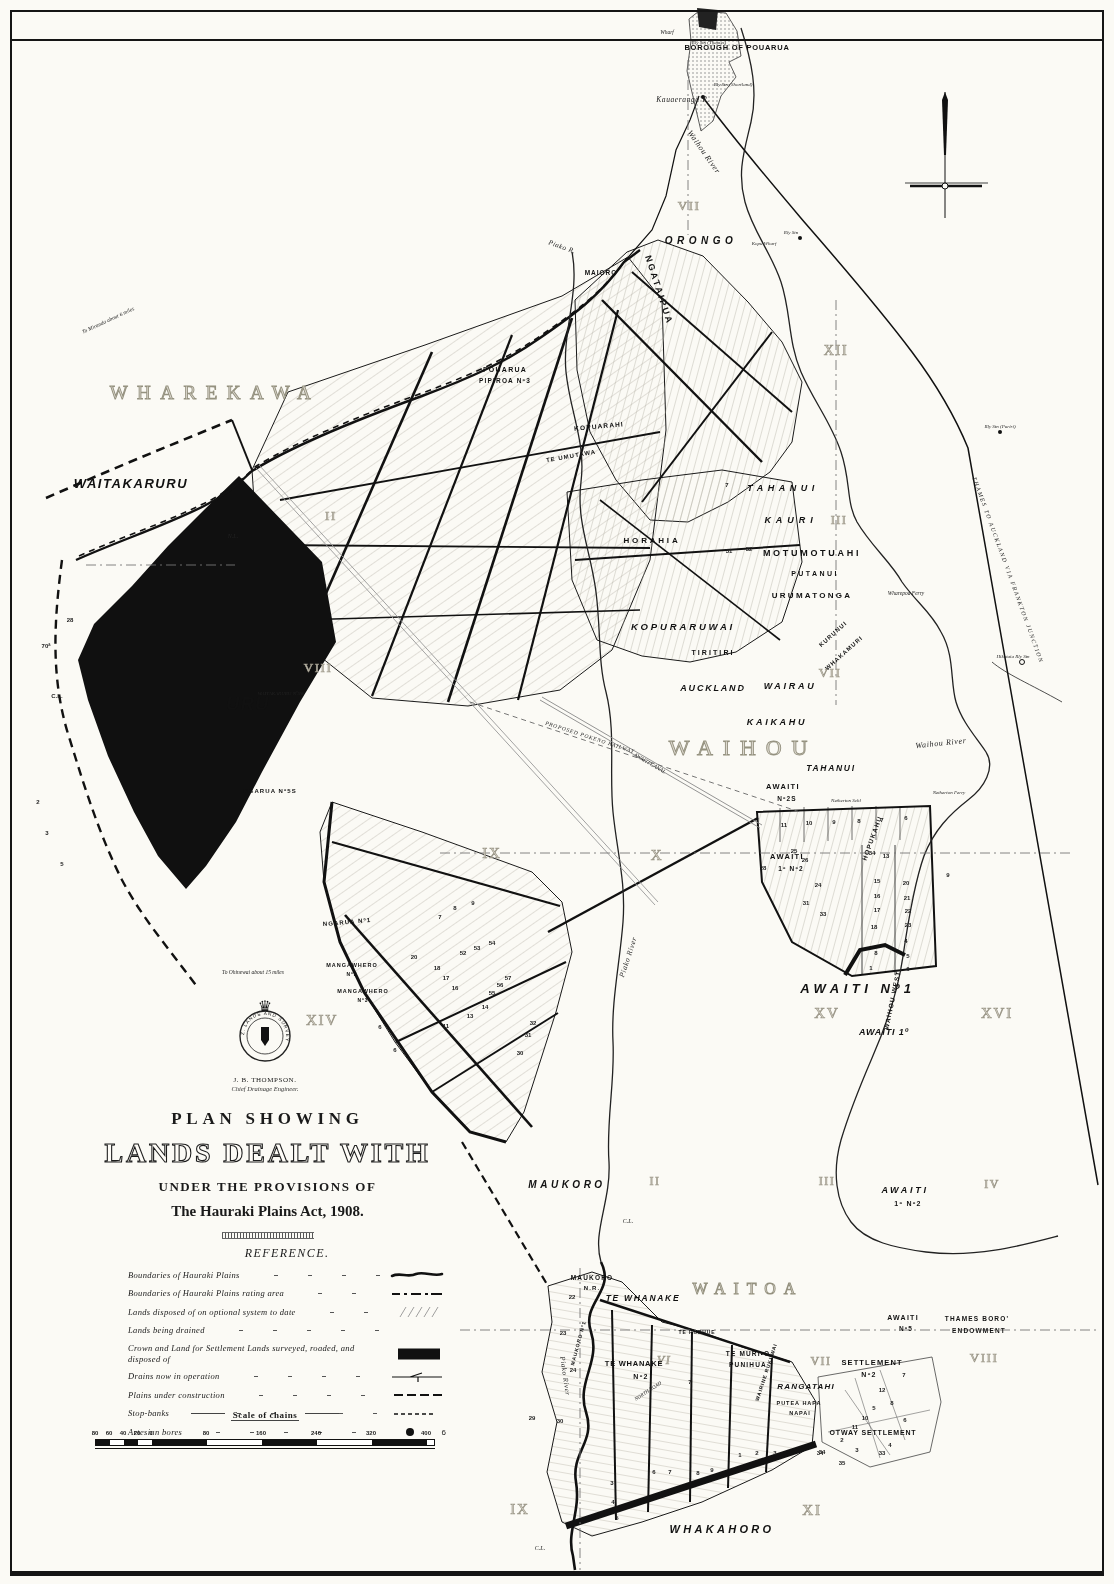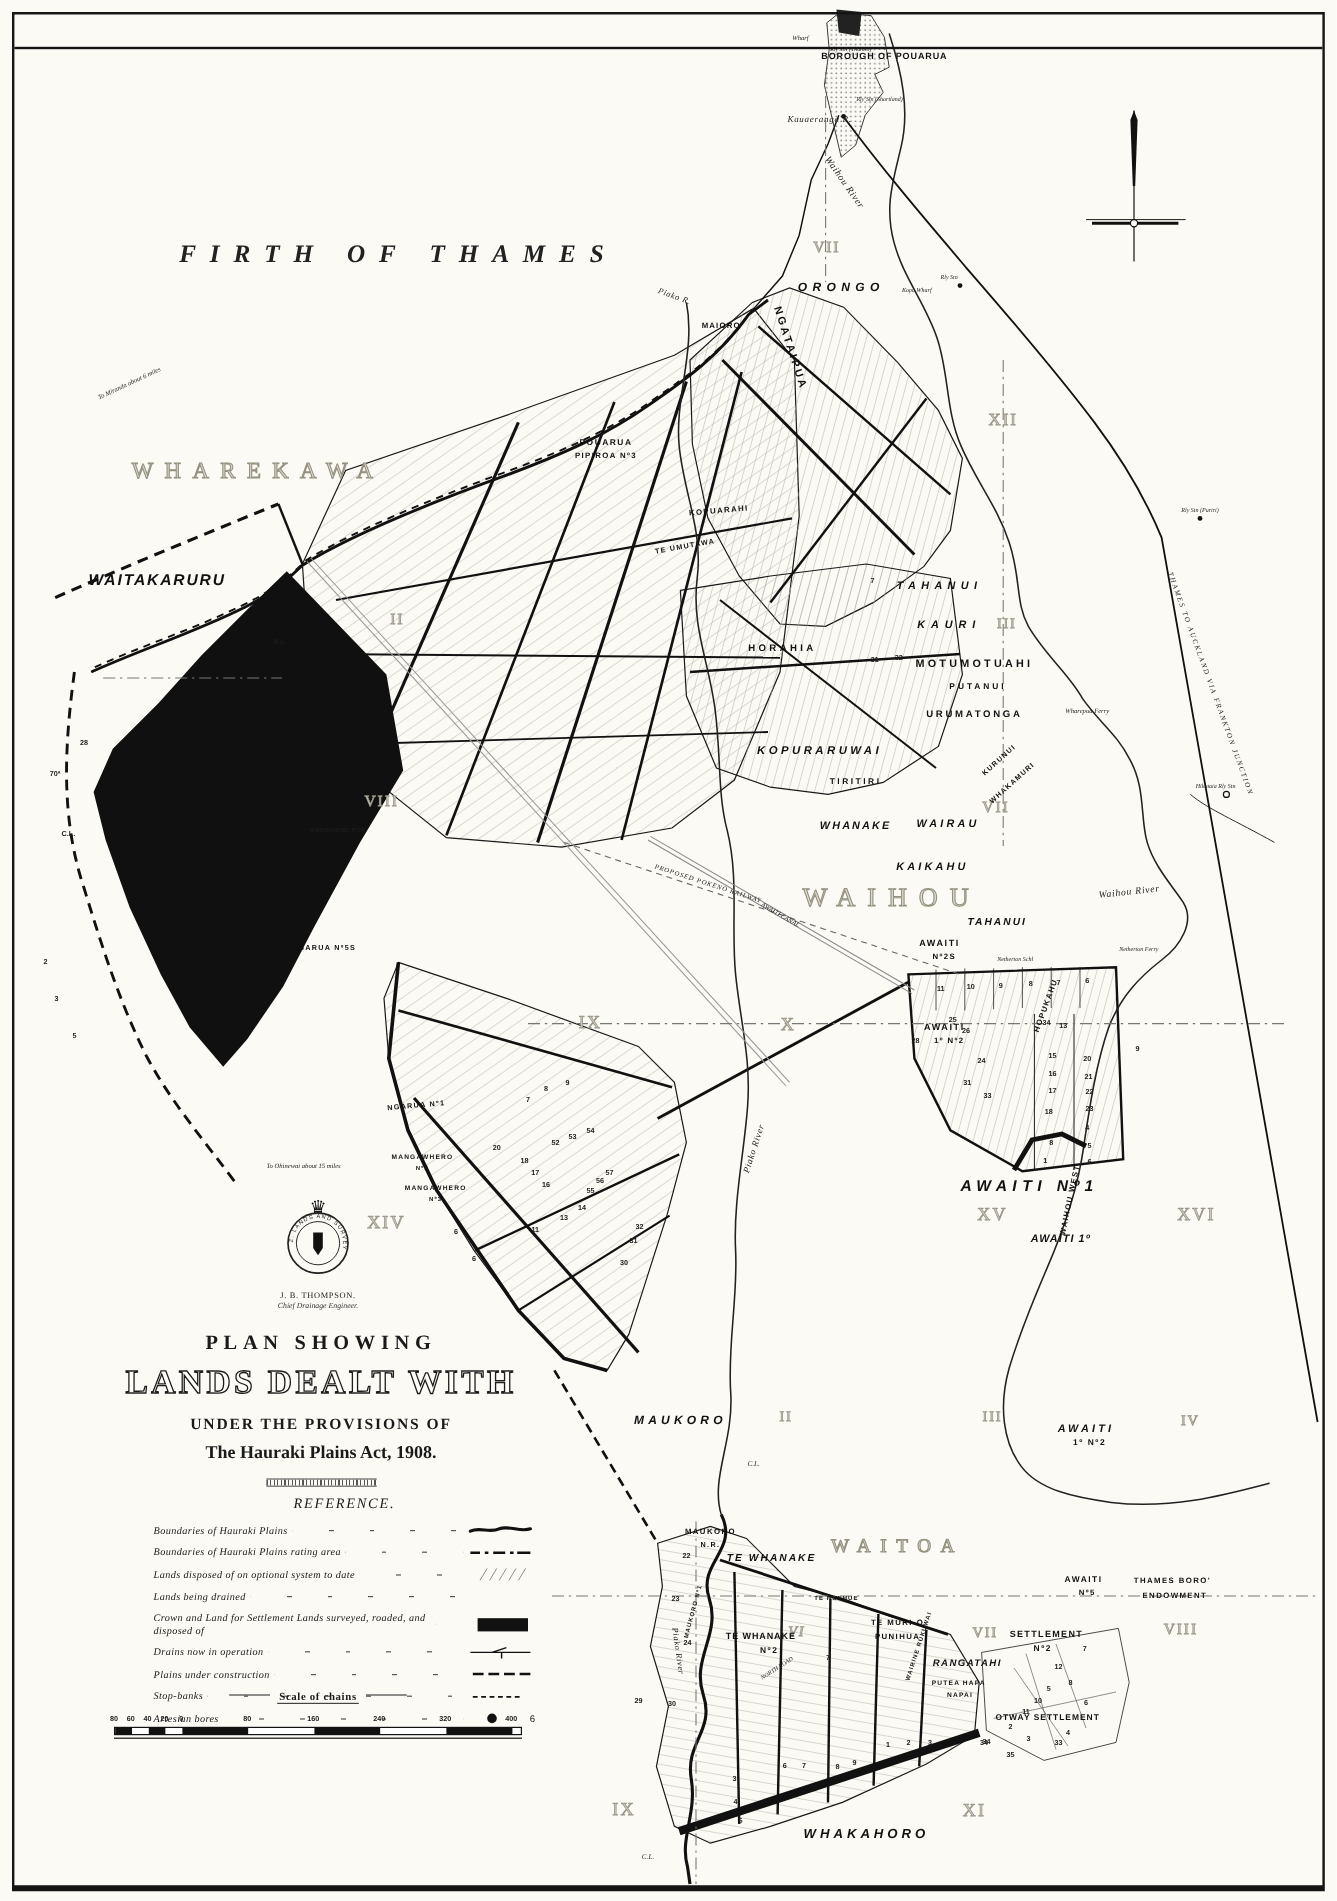--- a/index.html
+++ b/index.html
@@ -177,21 +177,20 @@
       <circle cx="265" cy="1036" r="18" fill="none" stroke="#222" stroke-width="0.8"></circle>
       <path d="M261,1027 L269,1027 L269,1040 L265,1046 L261,1040 Z" fill="#111"></path>
       <path id="sealcirc" d="M244,1036 a21,21 0 1,1 42,0 a21,21 0 1,1 -42,0" fill="none" stroke="none"></path>
       <text font-size="4.6" letter-spacing="1" fill="#111">
         <textPath href="#sealcirc" startOffset="25%" text-anchor="middle">N.Z. LANDS AND SURVEY</textPath>
       </text>
     </g>
   </svg>
 
   <div id="map-labels">
-      <div class="lb lb-sea" style="left: 332px; top: 212px; font-size: 21px; letter-spacing: 0.55em; transform: translate(-50%, -50%);">FIRTH OF THAMES</div>
       <div class="lb lb-county" style="left: 215px; top: 393px; font-size: 19px; letter-spacing: 0.5em; transform: translate(-50%, -50%);">WHAREKAWA</div>
       <div class="lb lb-county" style="left: 743px; top: 748px; font-size: 22px; letter-spacing: 0.45em; transform: translate(-50%, -50%);">WAIHOU</div>
       <div class="lb lb-county" style="left: 748px; top: 1289px; font-size: 16px; letter-spacing: 0.5em; transform: translate(-50%, -50%);">WAITOA</div>
       <div class="lb lb-numeral" style="left: 689px; top: 206px; font-size: 13px; transform: translate(-50%, -50%);">VII</div>
       <div class="lb lb-numeral" style="left: 836px; top: 351px; font-size: 14px; transform: translate(-50%, -50%);">XII</div>
       <div class="lb lb-numeral" style="left: 331px; top: 516px; font-size: 13px; transform: translate(-50%, -50%);">II</div>
       <div class="lb lb-numeral" style="left: 839px; top: 520px; font-size: 12px; transform: translate(-50%, -50%);">III</div>
       <div class="lb lb-numeral" style="left: 318px; top: 668px; font-size: 13px; transform: translate(-50%, -50%);">VIII</div>
       <div class="lb lb-numeral" style="left: 830px; top: 673px; font-size: 13px; transform: translate(-50%, -50%);">VII</div>
       <div class="lb lb-numeral" style="left: 492px; top: 853px; font-size: 15px; transform: translate(-50%, -50%);">IX</div>
@@ -230,21 +229,21 @@
       <div class="lb lb-block" style="left: 812px; top: 553px; font-size: 9px; letter-spacing: 0.3em; transform: translate(-50%, -50%);">MOTUMOTUAHI</div>
       <div class="lb lb-block" style="left: 815px; top: 573px; font-size: 7px; letter-spacing: 0.35em; transform: translate(-50%, -50%);">PUTANUI</div>
       <div class="lb lb-block" style="left: 812px; top: 595px; font-size: 8px; letter-spacing: 0.28em; transform: translate(-50%, -50%);">URUMATONGA</div>
       <div class="lb lb-tiny" style="left: 906px; top: 593px; font-size: 5.5px; transform: translate(-50%, -50%);">Wharepoa Ferry</div>
       <div class="lb lb-tiny" style="left: 1008px; top: 570px; font-size: 6px; letter-spacing: 0.25em; transform: translate(-50%, -50%) rotate(70deg);">THAMES TO AUCKLAND VIA FRANKTON JUNCTION</div>
       <div class="lb lb-tiny" style="left: 1000px; top: 426px; font-size: 5px; transform: translate(-50%, -50%);">Rly Stn (Puriri)</div>
       <div class="lb lb-tiny" style="left: 1013px; top: 656px; font-size: 5px; transform: translate(-50%, -50%);">Hikutaia Rly Stn</div>
       <div class="lb lb-tiny" style="left: 233px; top: 536px; font-size: 6px; transform: translate(-50%, -50%);">N.L.</div>
       <div class="lb lb-district" style="left: 683px; top: 626px; font-size: 9.5px; letter-spacing: 0.3em; transform: translate(-50%, -50%);">KOPURARUWAI</div>
       <div class="lb lb-block" style="left: 713px; top: 652px; font-size: 7px; letter-spacing: 0.3em; transform: translate(-50%, -50%);">TIRITIRI</div>
-      <div class="lb lb-district" style="left: 713px; top: 688px; font-size: 9px; letter-spacing: 0.2em; transform: translate(-50%, -50%);">WHANAKE</div>
+      <div class="lb lb-district" style="left: 713px; top: 688px; font-size: 9px; letter-spacing: 0.2em; transform: translate(-50%, -50%);">AUCKLAND</div>
       <div class="lb lb-district" style="left: 790px; top: 686px; font-size: 9px; letter-spacing: 0.3em; transform: translate(-50%, -50%);">WAIRAU</div>
       <div class="lb lb-district" style="left: 777px; top: 722px; font-size: 9px; letter-spacing: 0.3em; transform: translate(-50%, -50%);">KAIKAHU</div>
       <div class="lb lb-district" style="left: 831px; top: 768px; font-size: 8.5px; letter-spacing: 0.2em; transform: translate(-50%, -50%);">TAHANUI</div>
       <div class="lb lb-river" style="left: 941px; top: 743px; font-size: 8px; transform: translate(-50%, -50%) rotate(-6deg);">Waihou River</div>
       <div class="lb lb-block" style="left: 833px; top: 634px; font-size: 6px; transform: translate(-50%, -50%) rotate(-42deg);">KURUNUI</div>
       <div class="lb lb-block" style="left: 844px; top: 653px; font-size: 6px; transform: translate(-50%, -50%) rotate(-42deg);">WHAKAMURI</div>
       <div class="lb lb-big" style="left: 248px; top: 704px; font-size: 18px; transform: translate(-50%, -50%);">URU</div>
       <div class="lb lb-tiny" style="left: 281px; top: 693px; font-size: 5px; transform: translate(-50%, -50%);">WAITAKARURU Nº5W</div>
       <div class="lb lb-block" style="left: 270px; top: 791px; font-size: 6px; transform: translate(-50%, -50%);">NGARUA Nº5S</div>
       <div class="lb lb-tiny" style="left: 108px; top: 320px; font-size: 5.5px; transform: translate(-50%, -50%) rotate(-25deg);">To Miranda about 6 miles</div>

